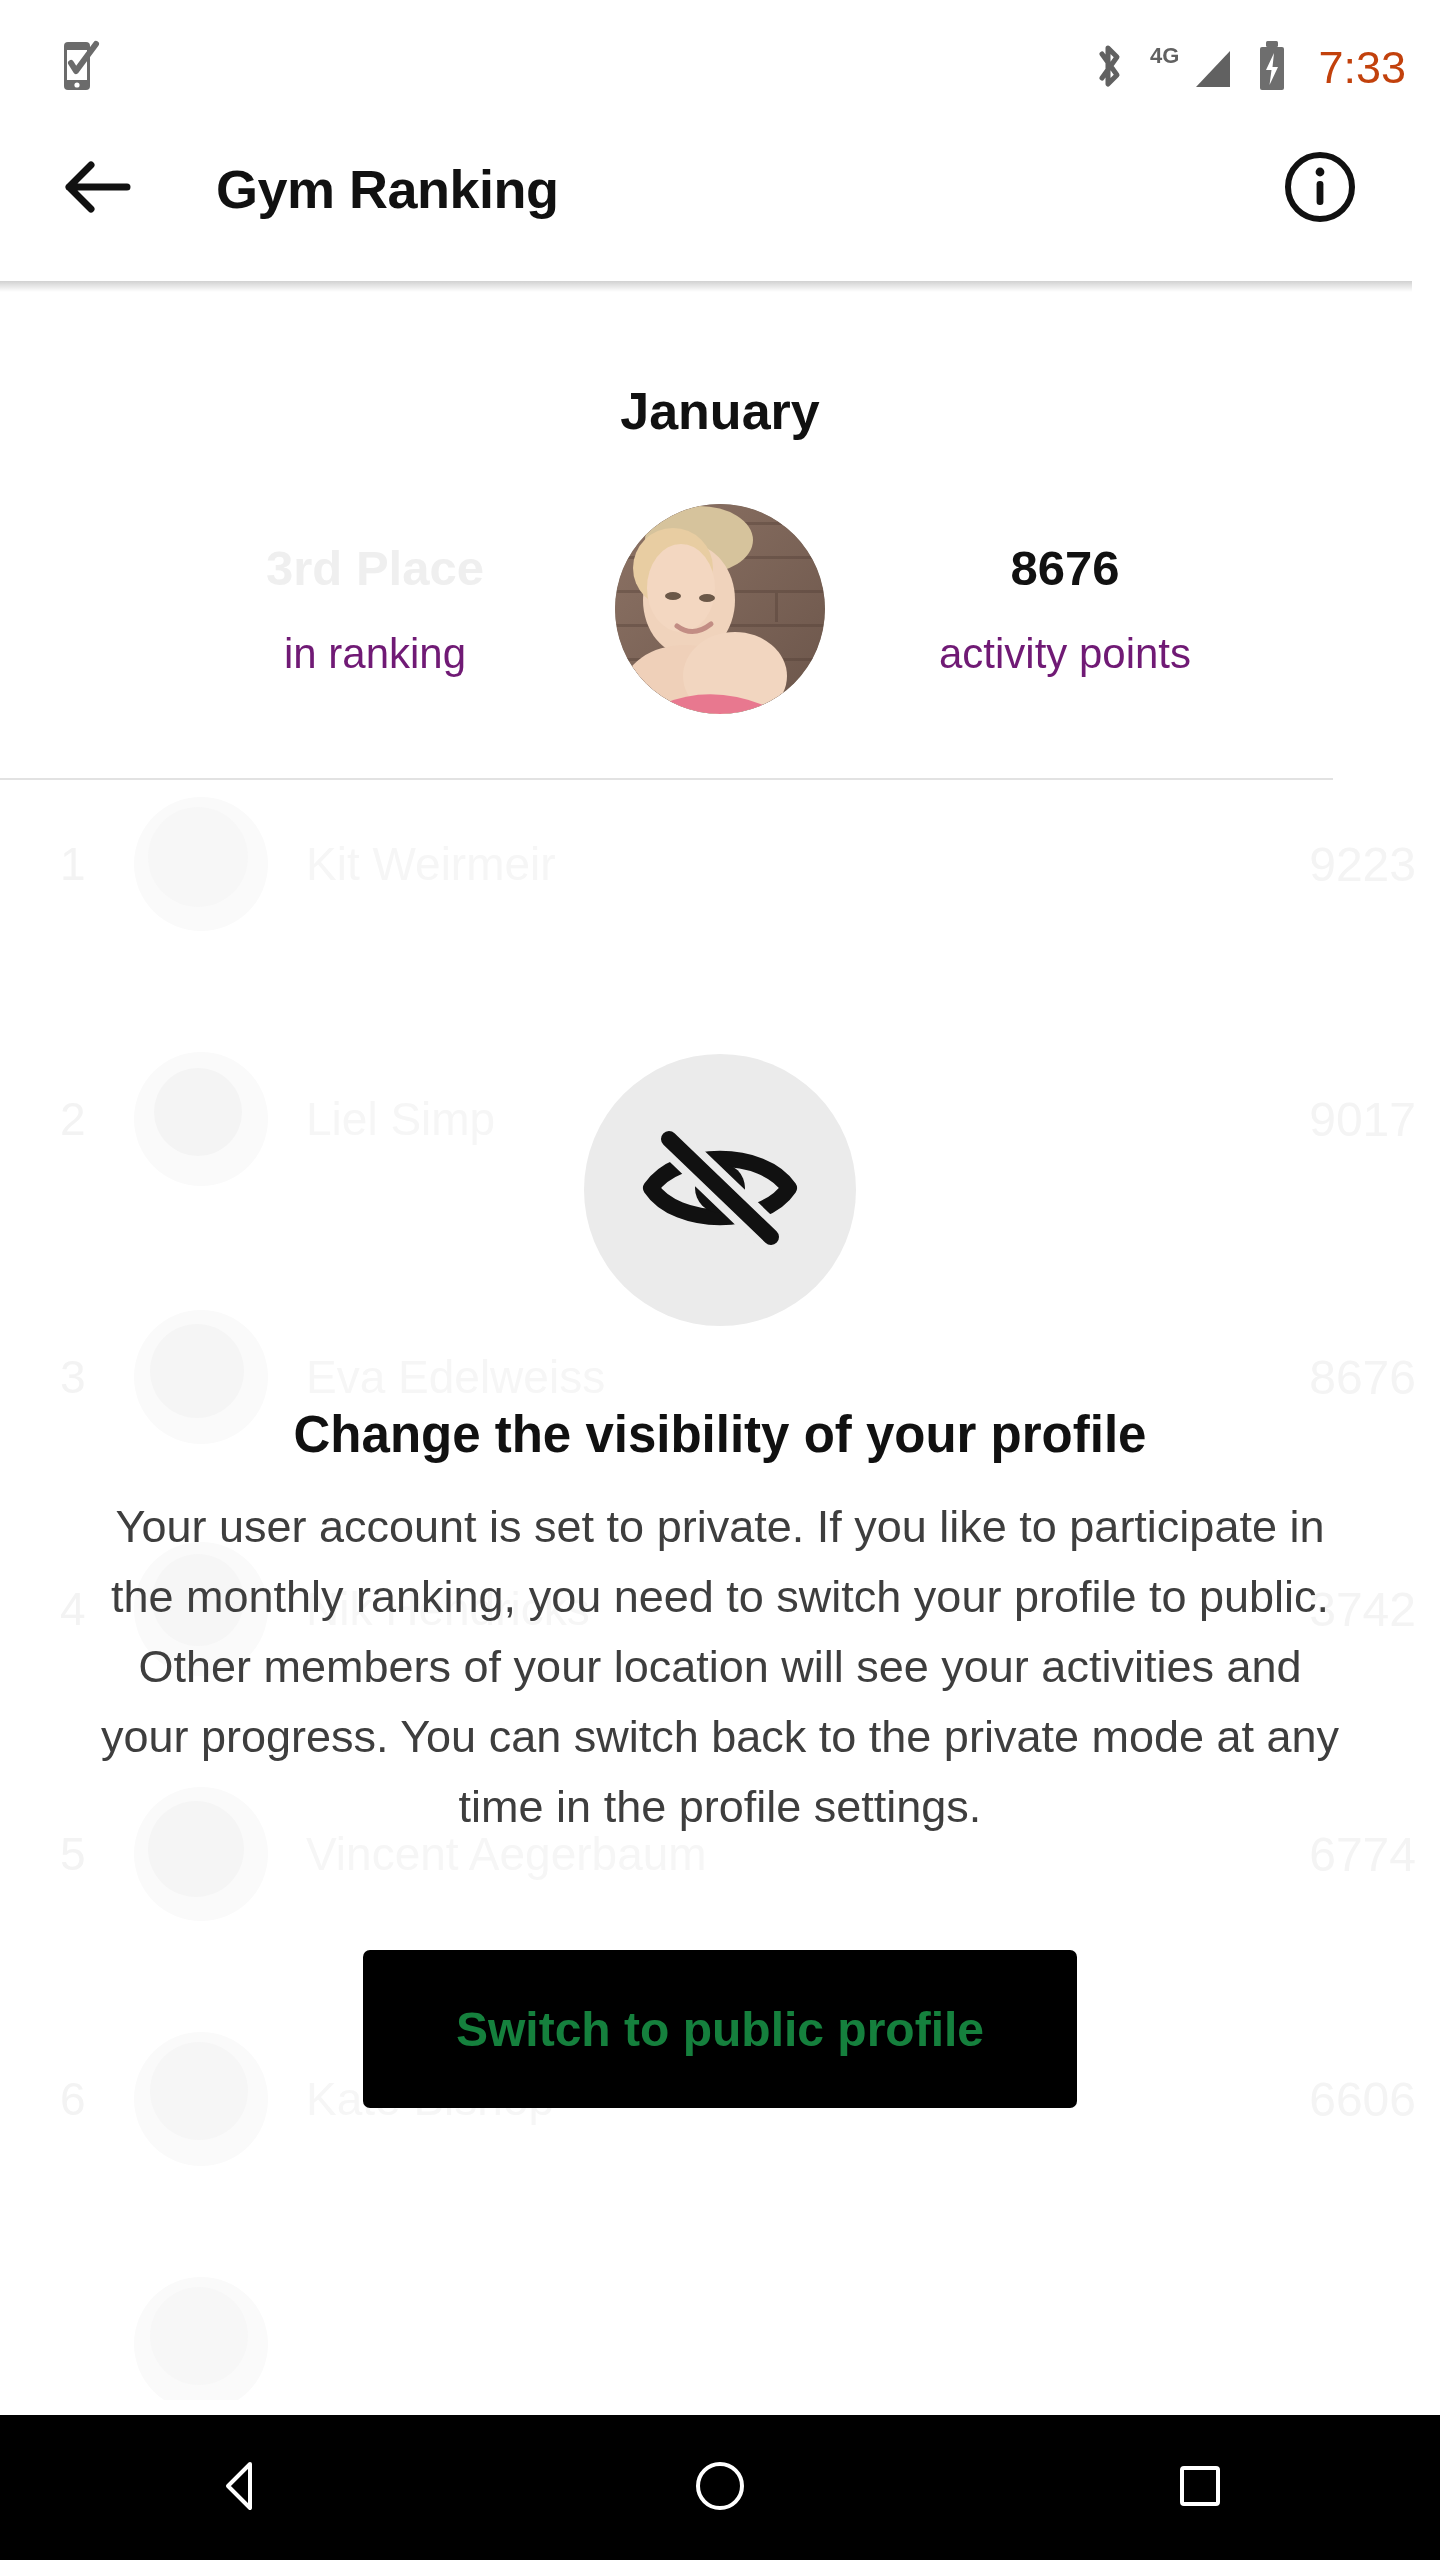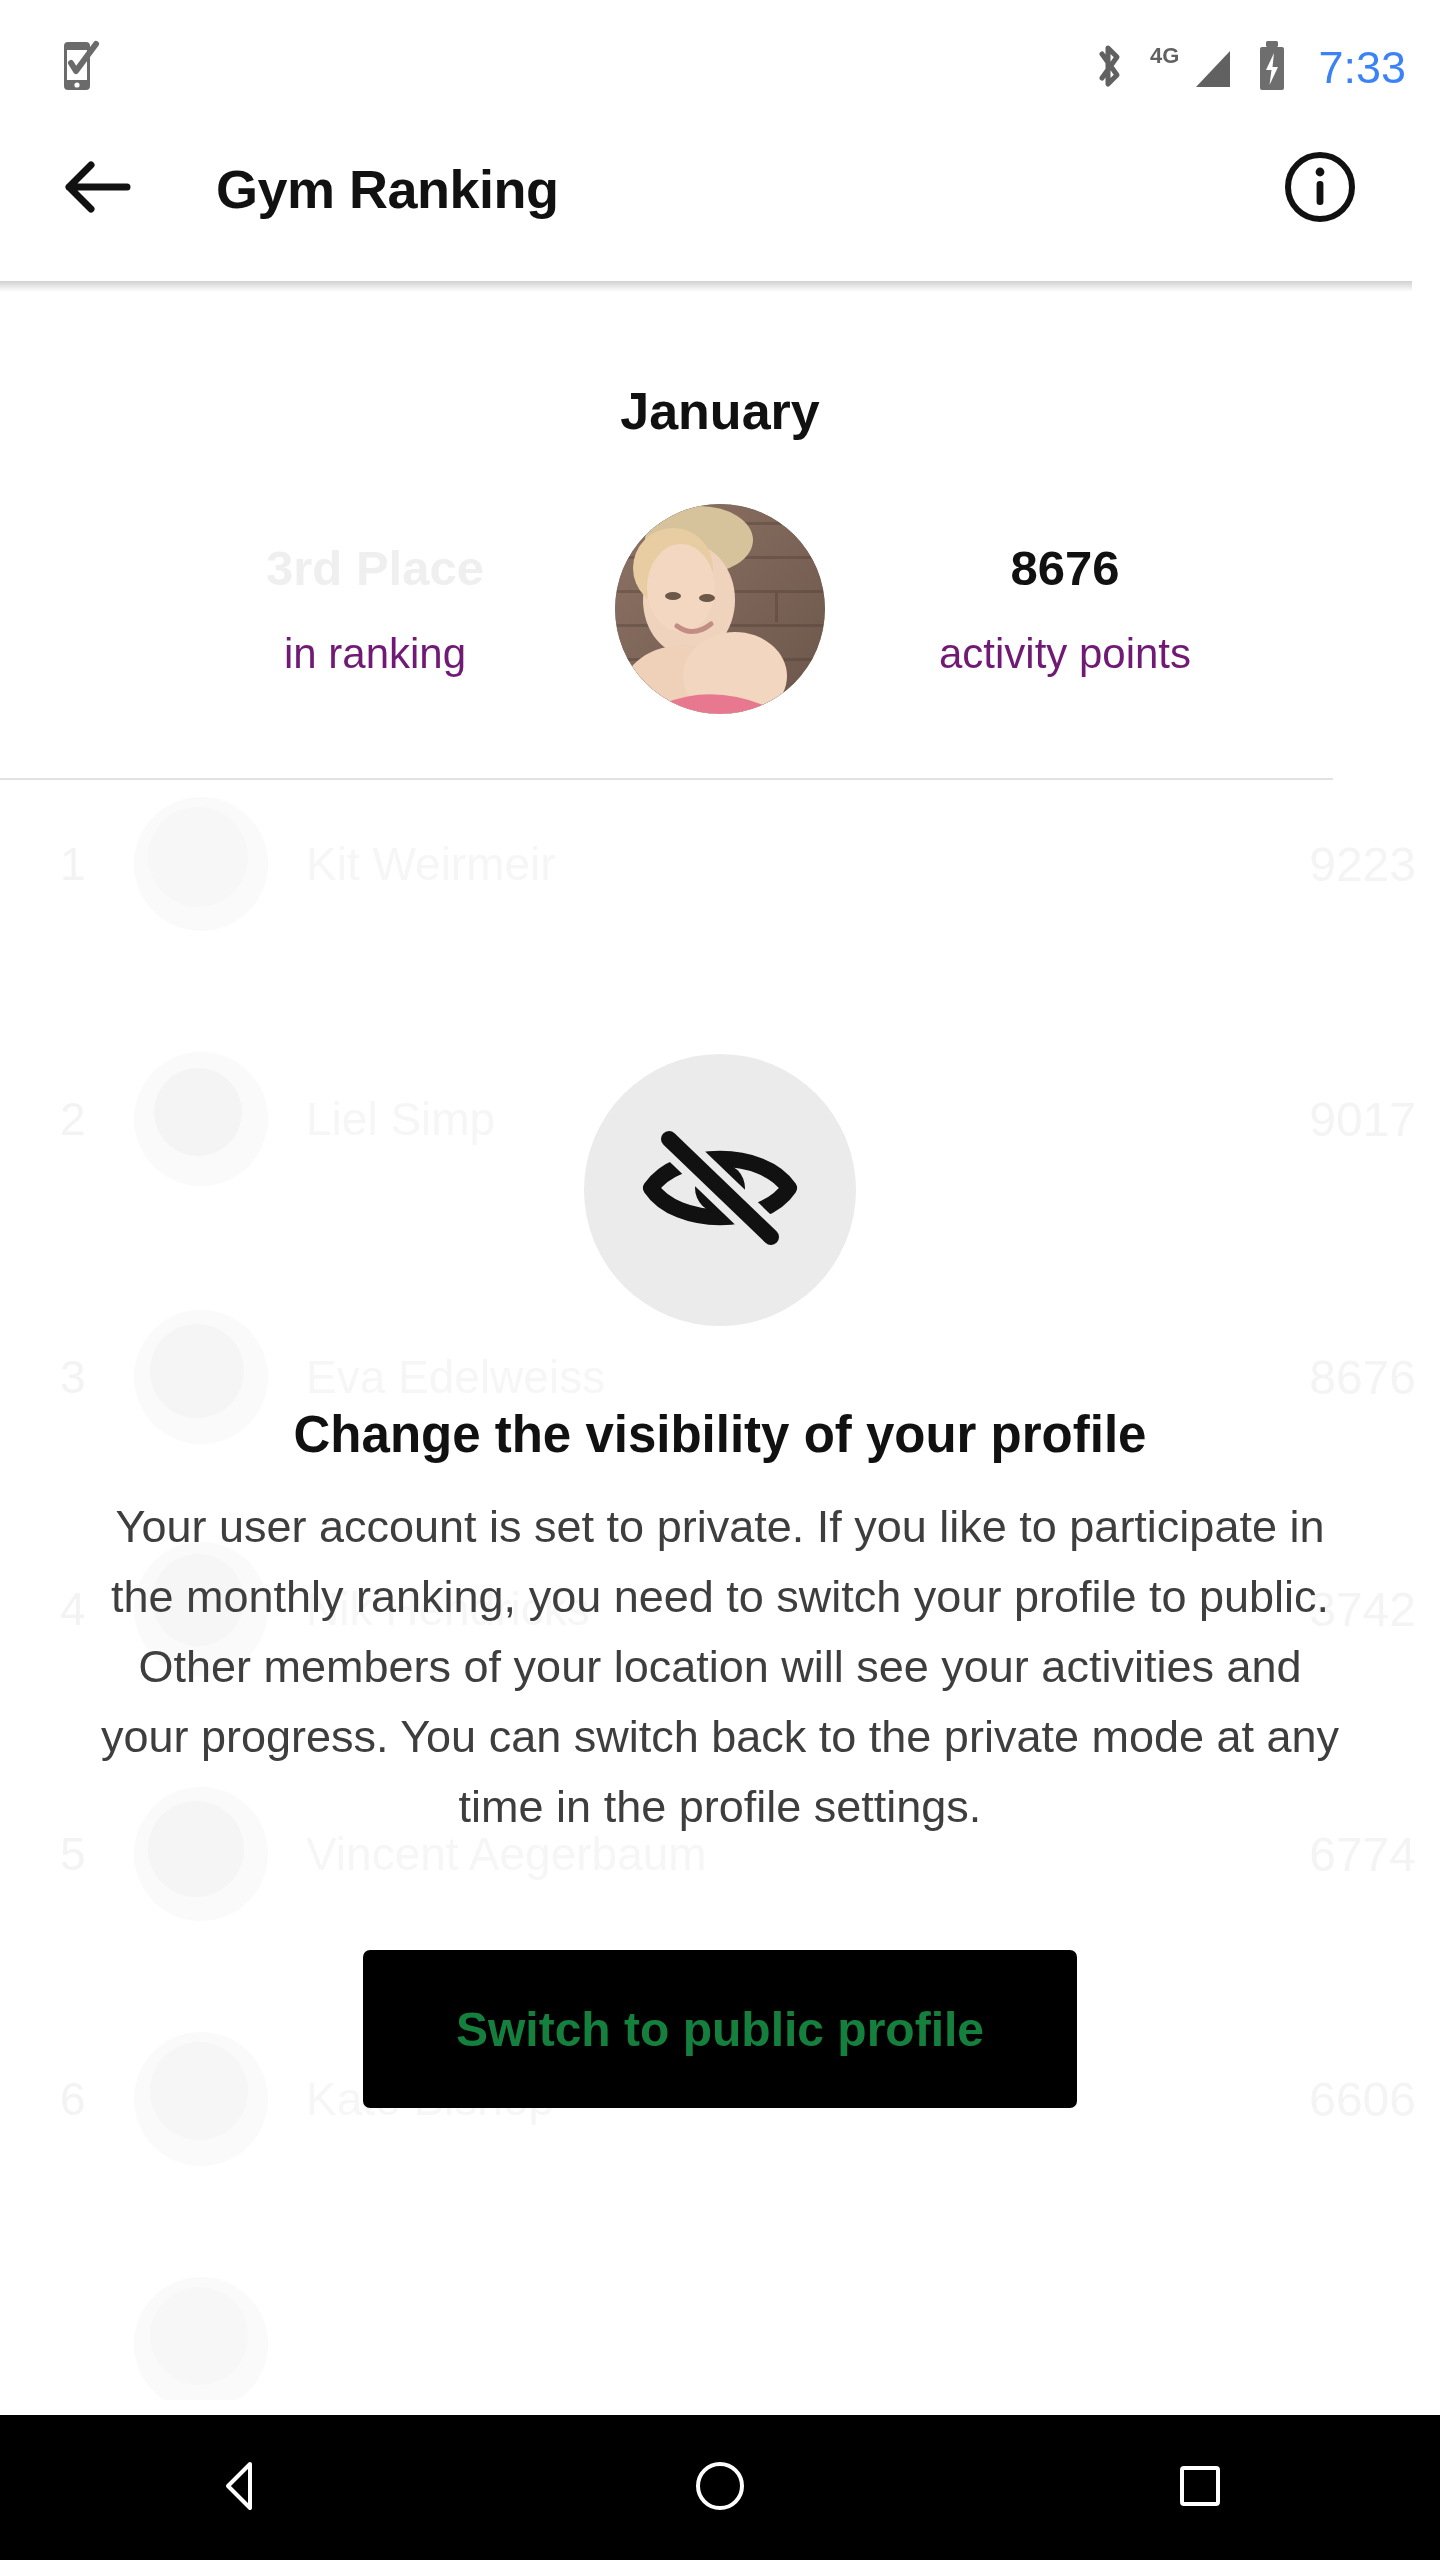--- a/index.html
+++ b/index.html
@@ -27,21 +27,21 @@
     display: flex;
     align-items: flex-end;
     justify-content: space-between;
     padding: 0 34px 0 60px;
   }
   .status-left { display: flex; align-items: center; gap: 18px; }
   .status-right { display: flex; align-items: center; gap: 22px; }
   .sb-icon { display: block; }
   .status-time {
     font-size: 45px;
-    color: #3b82f6;
+    color: #c2410c;
     font-weight: 400;
     letter-spacing: 0px;
     margin-left: 8px;
   }
 
   
   .appbar {
     position: absolute;
     top: 96px; left: 0;
     width: 1412px; height: 185px;

